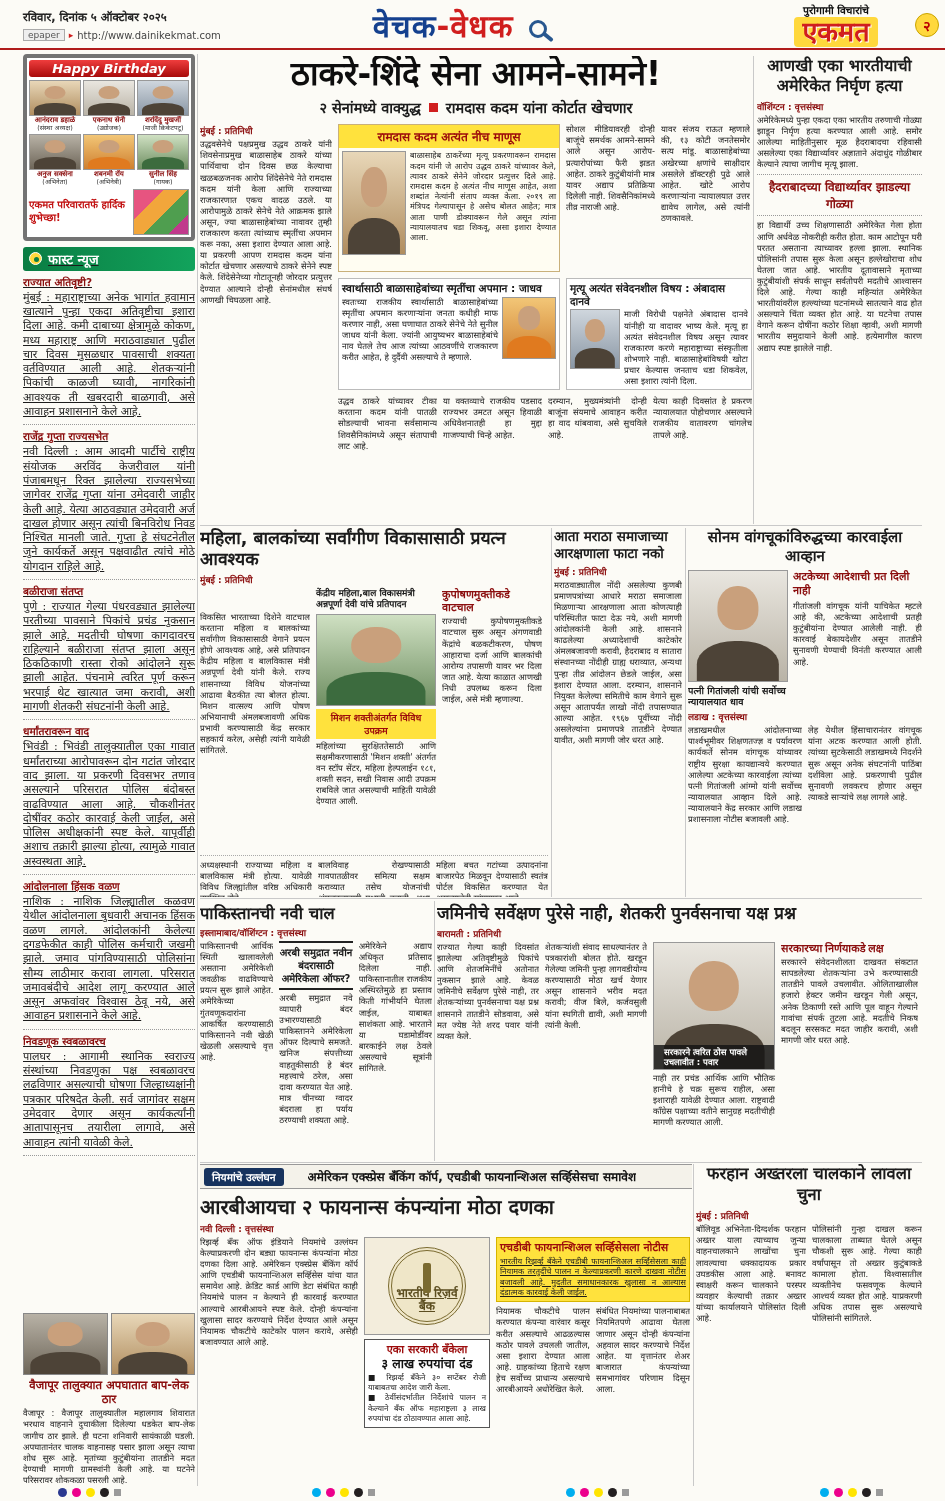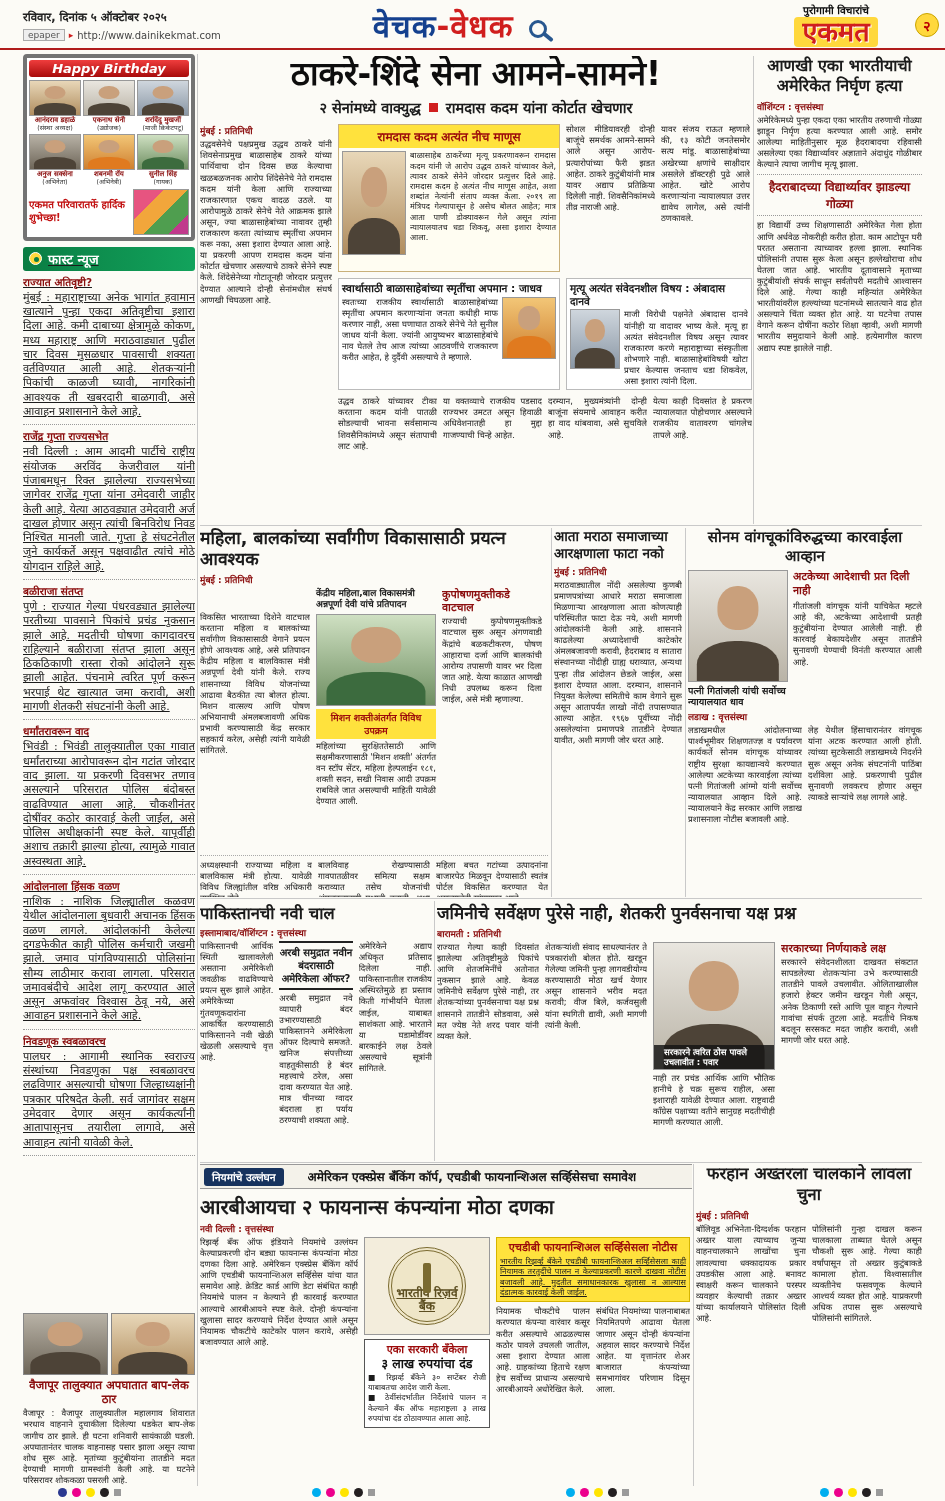--- a/index.html
+++ b/index.html
@@ -136,42 +136,42 @@
   
   .jam { position:absolute; left:437px; top:901px; width:485px; height:260px; overflow:hidden; }
   .jam h2 { font-size:17px; margin-bottom:3px; }
   .jam-body { display:flex; gap:6px; margin-top:2px; }
   .jam-c { width:102px; height:212px; overflow:hidden; }
   .jam-mid { width:122px; }
   .jam-mid .phwrap { position:relative; width:122px; height:128px; border:1px solid #999; }
   .jam-mid .phwrap .ph { width:100%; height:100%; }
   .jam-cap { position:absolute; left:0; bottom:0; width:100%; background:rgba(20,20,20,.82); color:#fff; font-size:8.5px; font-weight:bold; text-align:left; padding:2px 10px; line-height:1.2; }
   .jam-c3 { width:137px; height:212px; overflow:hidden; }
-  .jam-c3 h4 { font-size:11px; color:#8b0e0e; margin-bottom:2px; line-height:1.2; }
+  .jam-c3 h4 { font-size:11px; color:#8b0e0e; margin-bottom:2px; line-height:1.2;font-family:Liberation Serif, serif; }
 
   
   .banner { position:absolute; left:200px; top:1164px; width:492px; height:25px; display:flex; align-items:center; gap:24px; border-top:1px solid #999; border-bottom:1px solid #999; padding:2px 4px; background:#f4f2ea; }
   .banner .tag { background:#17335e; color:#fff; font-size:10.5px; font-weight:bold; padding:2px 8px; border-radius:3px; white-space:nowrap; }
   .banner .txt { font-size:12px; font-weight:bold; color:#111; white-space:nowrap; overflow:hidden; }
   .rbi { position:absolute; left:200px; top:1193px; width:492px; height:293px; overflow:hidden; }
   .rbi h2 { font-size:20px; margin-bottom:2px; }
   .rbi-body { display:flex; gap:6px; margin-top:2px; }
   .rbi-c1 { width:158px; height:238px; overflow:hidden; }
   .rbi-mid { width:126px; }
   .seal { width:126px; height:98px; border:1px solid #999; background:#f3eddc; display:flex; align-items:center; justify-content:center; }
   .seal-circle { width:78px; height:78px; border:4px double #7a6a30; border-radius:50%; background:#efe6c8; display:flex; align-items:flex-end; justify-content:center; padding-bottom:8px; position:relative; }
   .seal-circle::before { content:""; position:absolute; left:50%; top:12px; width:8px; height:30px; transform:translateX(-50%); background:#7a6a30; border-radius:2px; }
   .seal-circle span { font-size:12px; font-weight:bold; color:#5c4e20; text-align:center; line-height:1.1;text-decoration:underline; }
   .bankbox { border:1.5px solid #555; margin-top:4px; padding:3px; background:#fff; }
   .bankbox .t1 { font-size:11px; font-weight:bold; color:#9c0b0b; text-align:center; line-height:1.2; }
   .bankbox .t2 { font-size:12.5px; font-weight:bold; color:#111; text-align:center; line-height:1.2; margin-bottom:2px; }
   .bankbox p { font-size:7.8px; line-height:1.3; text-align:justify; }
   .rbi-right { width:194px; }
   .notice { background:#ffe23d; border:1px solid #d6b400; padding:3px; }
-  .notice h4 { font-size:11px; color:#9c0b0b; text-align:center; line-height:1.25; margin-bottom:2px; }
+  .notice h4 { font-size:11px; color:#9c0b0b; text-align:left; line-height:1.25; margin-bottom:2px; }
   .notice p { font-size:8px; line-height:1.3; text-align:justify;text-decoration:underline; }
   .rbi-right .cols { display:flex; gap:6px; margin-top:4px; }
   .rbi-right .cols .fc { flex:1; height:118px; overflow:hidden; }
 
   
   .far { position:absolute; left:696px; top:1164px; width:226px; height:322px; overflow:hidden; }
   .far h2 { font-size:16.5px; line-height:1.25; text-align:center; margin-bottom:4px; }
   .far-cols { display:flex; gap:6px; margin-top:2px; }
   .far-cols .fc { flex:1; height:252px; overflow:hidden; }
 

